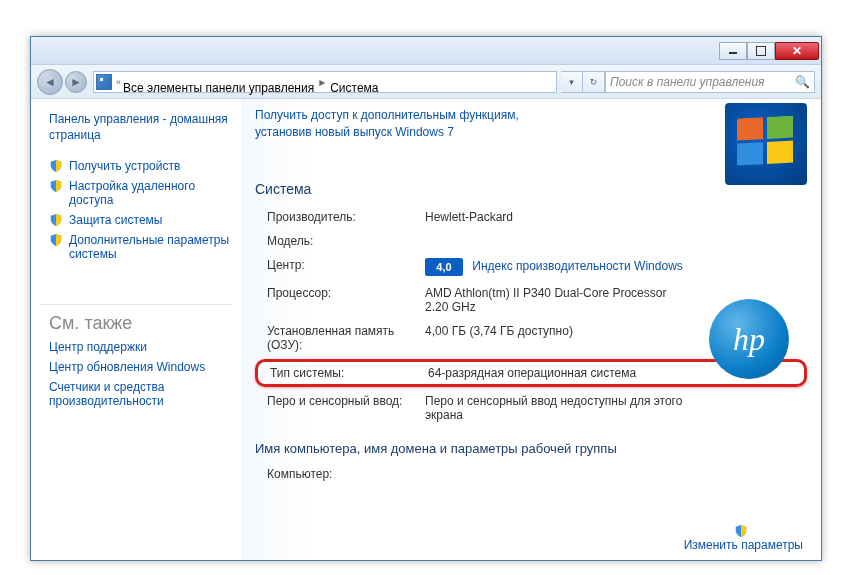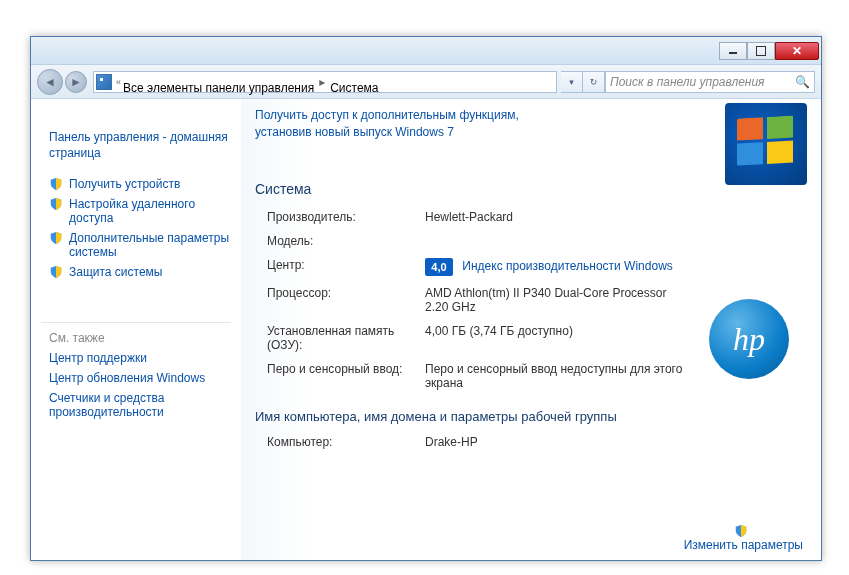--- a/index.html
+++ b/index.html
@@ -90,28 +90,28 @@
 .search-box{
   width:210px;height:22px;border:1px solid #a9c1da;background:#fff;
   display:flex;align-items:center;padding:0 4px;color:#888;font-style:italic;
 }
 .search-box .sicon{margin-left:auto;color:#6b8fb5;font-style:normal;}
 .body-area{display:flex;height:calc(100% - 62px);}
 .sidebar{
   width:210px;
   background:#fff;
   border-right:none;
-  padding:28px 10px;
+  padding:10px 10px;
   font-size:12px;
 }
 .side-link{color:#0a53a8;padding:3px 0 3px 8px;cursor:pointer;display:flex;align-items:flex-start;}
 .side-link.home{margin-bottom:10px;line-height:1.3;}
 .shield{width:14px;height:14px;margin-right:6px;flex-shrink:0;display:inline-block;}
 .shield svg{display:block;}
-.side-section{color:#888;font-size:12px;padding:3px 0 3px 8px;margin-top:40px;border-top:1px solid #e0e6ed;padding-top:8px;}
+.side-section{color:#888;font-size:18px;padding:3px 0 3px 8px;margin-top:40px;border-top:1px solid #e0e6ed;padding-top:8px;}
 .content{
   flex:1;
   background:linear-gradient(90deg,#f4f8fc 0%,#fff 12%);
   padding:8px 14px;
   position:relative;
   overflow:hidden;
 }
 .update-link{color:#0a53a8;font-size:12px;max-width:310px;line-height:1.4;}
 .win-logo{
   position:absolute;right:14px;top:4px;width:82px;height:82px;
@@ -126,21 +126,21 @@
     linear-gradient(#2f8ede,#2f8ede) 0 25px/26px 22px no-repeat,
     linear-gradient(#f9c916,#f9c916) 30px 25px/26px 22px no-repeat;
   border-radius:2px;
   transform:skewY(-3deg);
 }
 .section-title{color:#1a3e6e;font-size:14px;margin-top:40px;margin-bottom:8px;}
 .props{font-size:12px;}
 .prop-row{display:flex;padding:5px 0;}
 .prop-label{width:170px;color:#333;padding-left:12px;}
 .prop-val{flex:1;color:#333;}
-.wei-badge{display:inline-block;width:28px;height:18px;background:#0a5fc4;color:#fff;font-weight:bold;text-align:center;border-radius:2px;font-size:11px;line-height:18px;margin-right:6px;vertical-align:middle;}
+.wei-badge{display:inline-block;width:38px;height:18px;background:#0a5fc4;color:#fff;font-weight:bold;text-align:center;border-radius:2px;font-size:11px;line-height:18px;margin-right:6px;vertical-align:middle;}
 .link{color:#0a53a8;}
 .highlight-row{
   border:3px solid #d62020;
   border-radius:10px;
   padding:4px 0;
   margin:2px 0;
   box-shadow:0 0 0 1px #fff inset,0 1px 3px rgba(214,32,32,.4);
 }
 .hp-logo{
   position:absolute;right:32px;top:200px;width:80px;height:80px;
@@ -203,30 +203,30 @@
           </span>
         <span>Настройка удаленного доступа</span>
       </div>
       <div class="side-link">
         <span class="shield">
             <svg viewBox="0 0 16 16">
               <path d="M8 1 L14 3 V8 C14 12 8 15 8 15 C8 15 2 12 2 8 V3 Z" fill="#3a8fe0"></path>
               <path d="M8 1 L14 3 V8 C14 12 8 15 8 15 V1 Z" fill="#f9c916"></path>
             </svg>
           </span>
+        <span>Защита системы</span>
+      </div>
+      <div class="side-link">
+        <span class="shield">
+            <svg viewBox="0 0 16 16">
+              <path d="M8 1 L14 3 V8 C14 12 8 15 8 15 C8 15 2 12 2 8 V3 Z" fill="#3a8fe0"></path>
+              <path d="M8 1 L14 3 V8 C14 12 8 15 8 15 V1 Z" fill="#f9c916"></path>
+            </svg>
+          </span>
         <span>Дополнительные параметры системы</span>
-      </div>
-      <div class="side-link">
-        <span class="shield">
-            <svg viewBox="0 0 16 16">
-              <path d="M8 1 L14 3 V8 C14 12 8 15 8 15 C8 15 2 12 2 8 V3 Z" fill="#3a8fe0"></path>
-              <path d="M8 1 L14 3 V8 C14 12 8 15 8 15 V1 Z" fill="#f9c916"></path>
-            </svg>
-          </span>
-        <span>Защита системы</span>
       </div>
 
       <div class="side-section">См. также</div>
       <div class="side-link">
           <span>Центр поддержки</span>
         </div>
       <div class="side-link">
           <span>Центр обновления Windows</span>
         </div>
       <div class="side-link">
@@ -260,30 +260,33 @@
           </div>
         </div>
         <div class="prop-row">
           <div class="prop-label">Процессор:</div>
           <div class="prop-val" style="max-width:260px;">AMD Athlon(tm) II P340 Dual-Core Processor   2.20 GHz</div>
         </div>
         <div class="prop-row">
           <div class="prop-label">Установленная память (ОЗУ):</div>
           <div class="prop-val">4,00 ГБ (3,74 ГБ доступно)</div>
         </div>
+        <div class="prop-row highlight-row">
+          <div class="prop-label">Тип системы:</div>
+          <div class="prop-val">64-разрядная операционная система</div>
+        </div>
         <div class="prop-row">
           <div class="prop-label">Перо и сенсорный ввод:</div>
           <div class="prop-val" style="max-width:260px;">Перо и сенсорный ввод недоступны для этого экрана</div>
         </div>
       </div>
 
       <div class="section-title2">Имя компьютера, имя домена и параметры рабочей группы</div>
       <div class="prop-row">
         <div class="prop-label">Компьютер:</div>
-        <div class="prop-val">Drake-HP</div>
       </div>
 
       <div class="change-link">
         <span class="shield" style="width:14px;height:14px;margin-right:4px;">
             <svg viewBox="0 0 16 16">
               <path d="M8 1 L14 3 V8 C14 12 8 15 8 15 C8 15 2 12 2 8 V3 Z" fill="#3a8fe0"></path>
               <path d="M8 1 L14 3 V8 C14 12 8 15 8 15 V1 Z" fill="#f9c916"></path>
             </svg>
           </span>
         <span>Изменить параметры</span>

